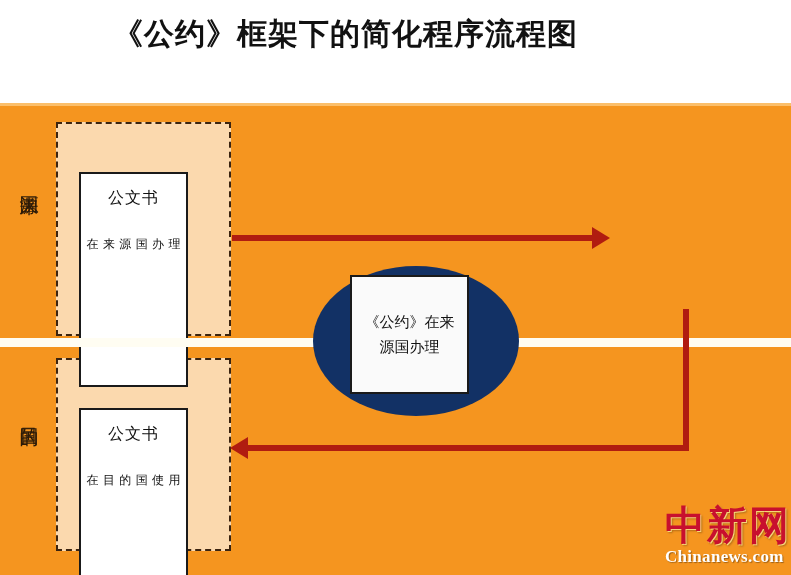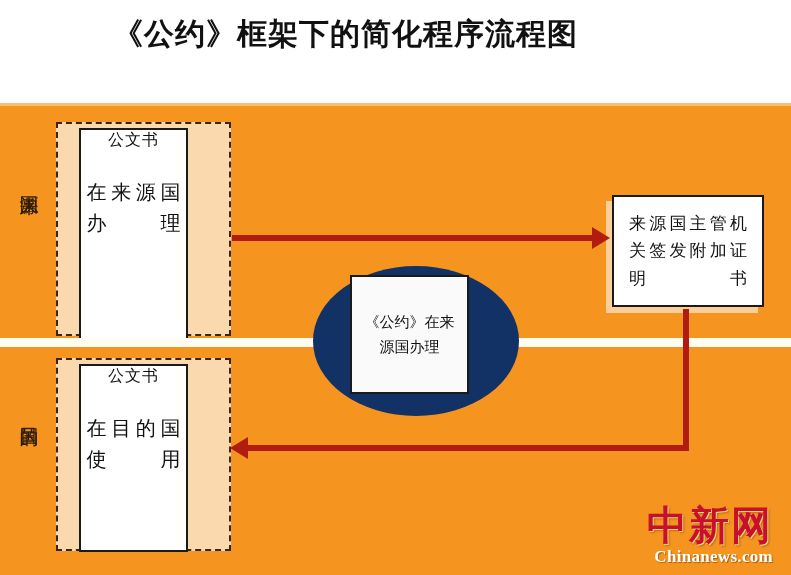--- a/index.html
+++ b/index.html
@@ -68,32 +68,34 @@
 
   
   .docbox {
     position: absolute;
     background: #FFFFFF;
     border: 2px solid #1a1a1a;
     z-index: 5;
     display: flex;
     flex-direction: column;
     align-items: center;
-    color: #111111;
+    padding-top: 14px;
+    color: #111111;
+    margin-top: 44px;
   }
   .docbox.src { left: 79px; top: 25px; width: 109px; height: 215px; }
   .docbox.dst { left: 79px; top: 261px; width: 109px; height: 188px; }
 
   .docbox .line1 {
     font-size: 16px;
     letter-spacing: 1px;
     margin-bottom: 26px;
   }
   .docbox .line2 {
-    font-size: 20px;
+    font-size: 12px;
     line-height: 1.55;
     text-align: center;
     width: 94px;
     text-align: justify;
     text-align-last: justify;
     word-break: break-all;
   }
 
   
   .authbox {
@@ -174,24 +176,24 @@
     left: 0; top: 0;
     width: 791px;
     height: 472px;
     z-index: 9;
     pointer-events: none;
   }
 
   
   .watermark {
     position: absolute;
-    right: 18px;
+    right: 0;
     bottom: 10px;
     z-index: 12;
-    text-align: right;
+    text-align: left;
     line-height: 1;
   }
   .watermark .cn {
     font-size: 40px;
     font-weight: bold;
     color: #C8102E;
     letter-spacing: 2px;
     text-shadow: 1px 1px 0 #F5D57A, 2px 2px 2px rgba(0,0,0,0.25);
     font-family: "DejaVu Sans", "Liberation Sans", sans-serif;
   }
@@ -228,23 +230,20 @@
     <div class="docbox src">
       <span class="line1">公文书</span>
       <span class="line2">在来源国办理</span>
     </div>
 
     <div class="docbox dst">
       <span class="line1">公文书</span>
       <span class="line2">在目的国使用</span>
     </div>
 
-    <div class="authbox">
-      <span class="txt">来源国主管机关签发附加证明书</span>
-    </div>
 
     <div class="ellipse"></div>
     <div class="ellipse-label">
       <span class="txt">《公约》在来源国办理</span>
     </div>
 
     <svg class="arrows" viewBox="0 0 791 472">
 
       <g>
         <line x1="232" y1="135" x2="592" y2="135" stroke="#B01C10" stroke-width="6"></line>

